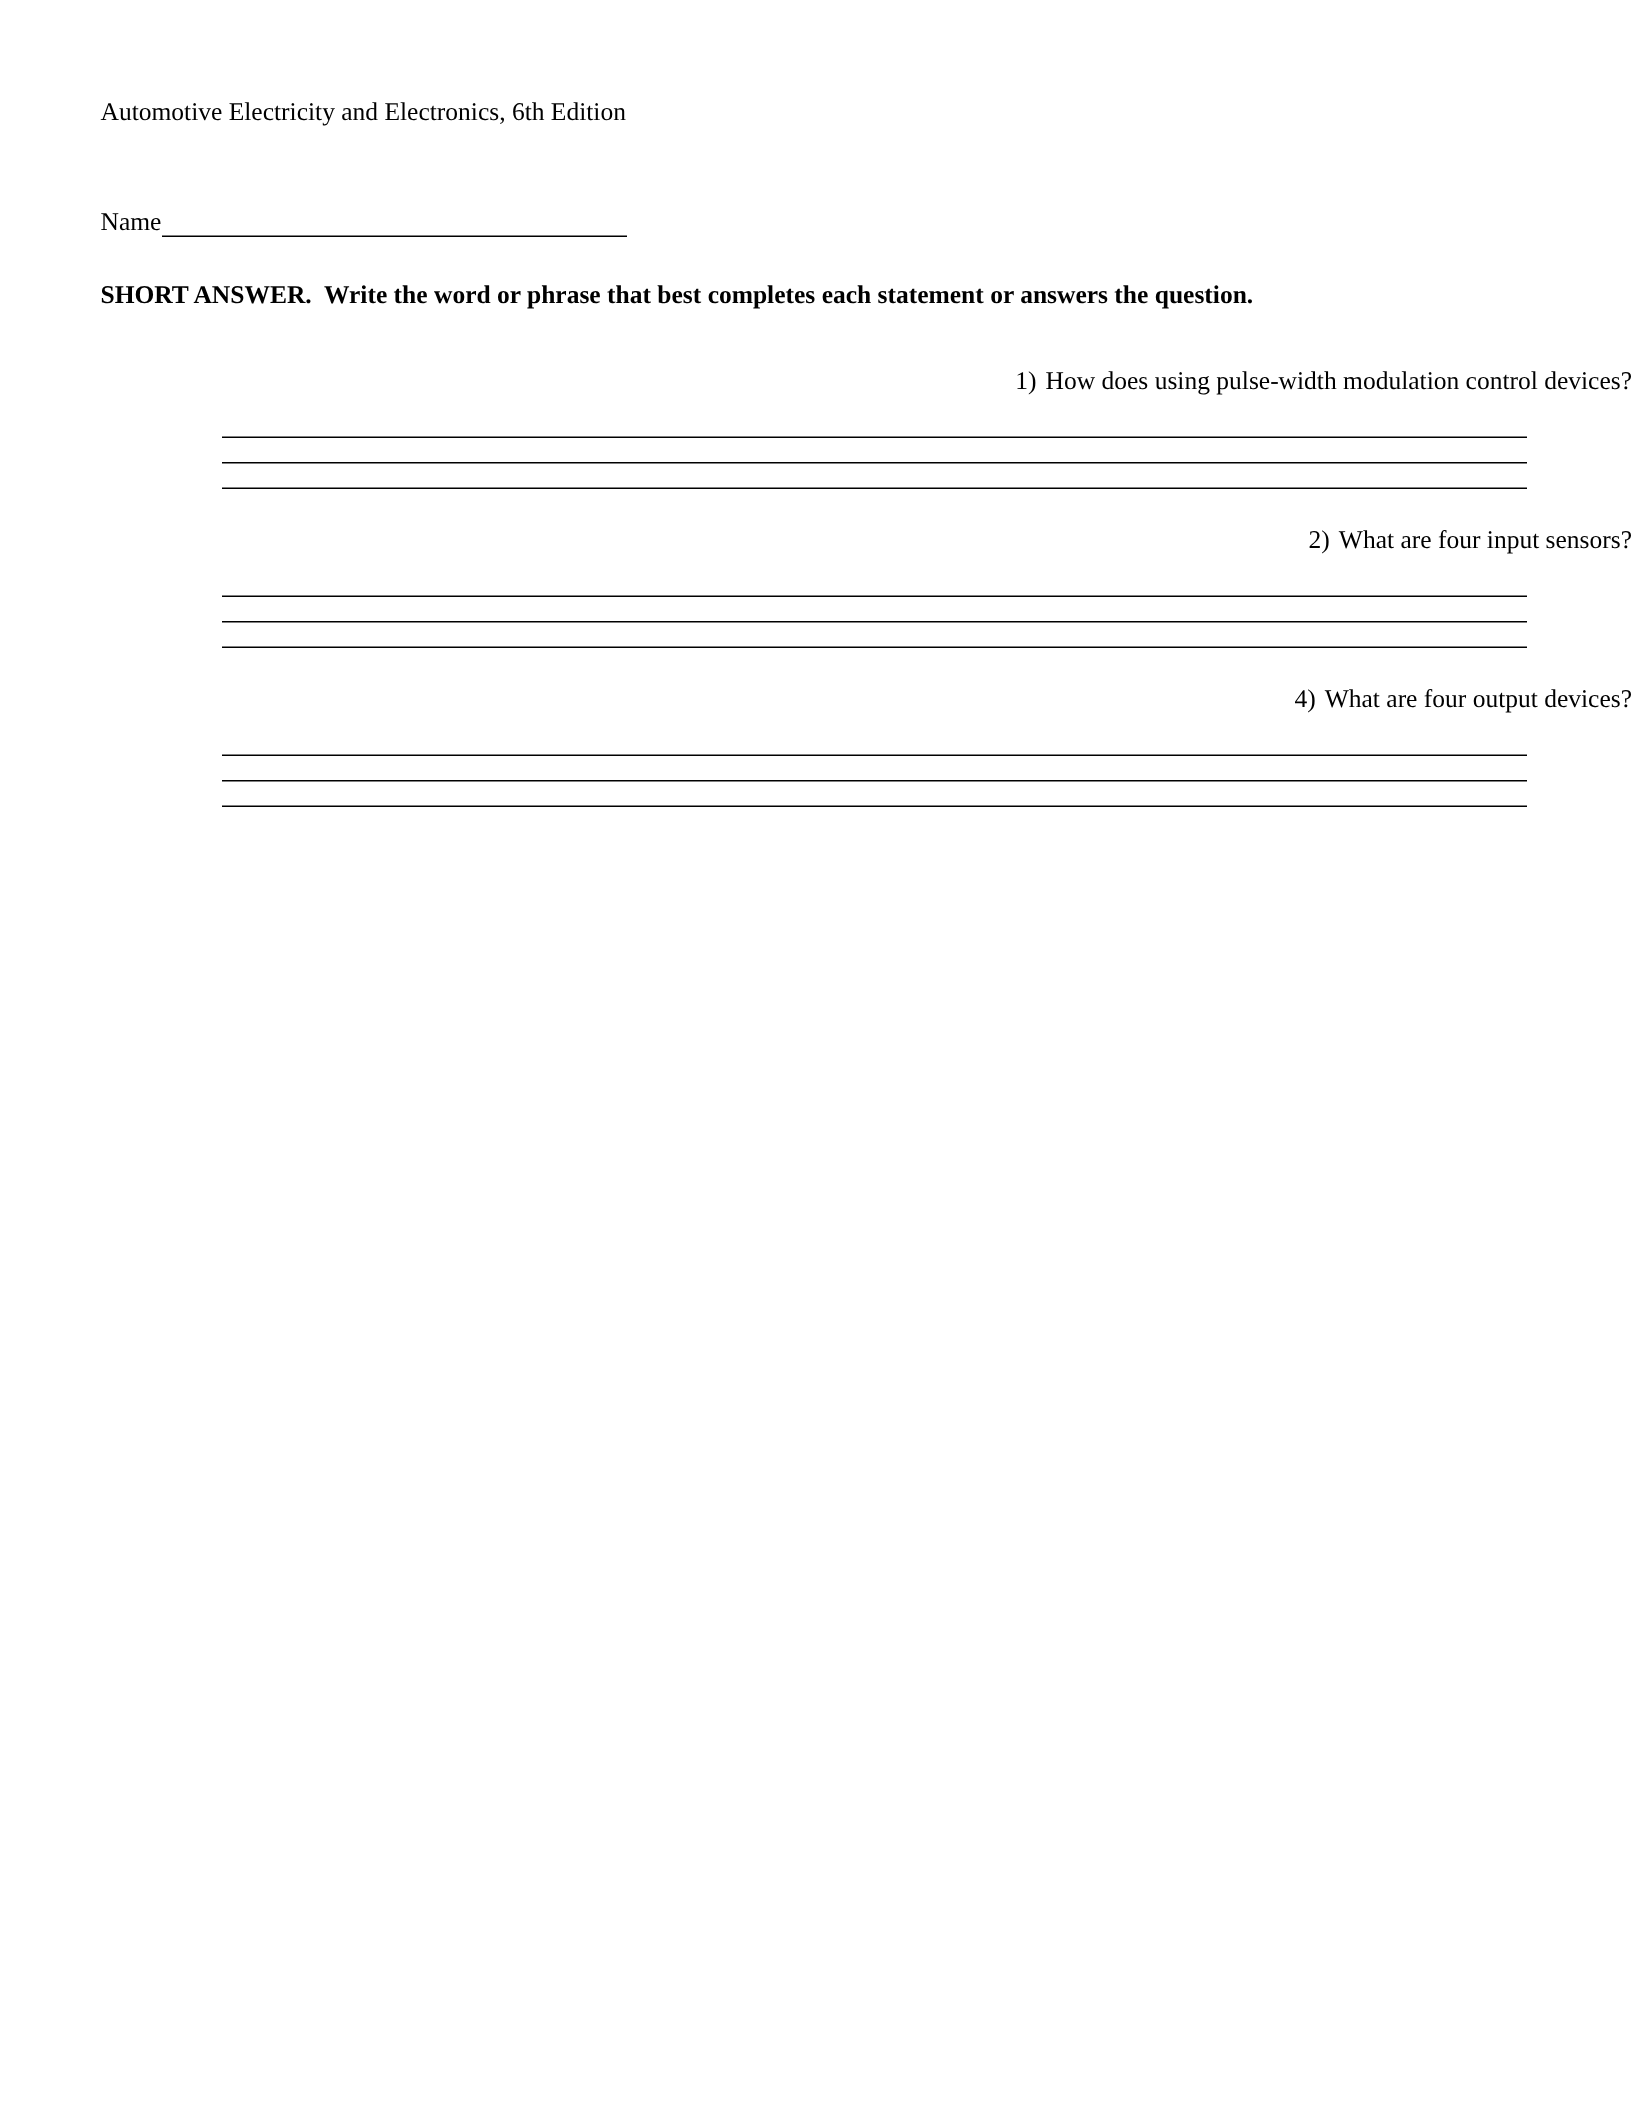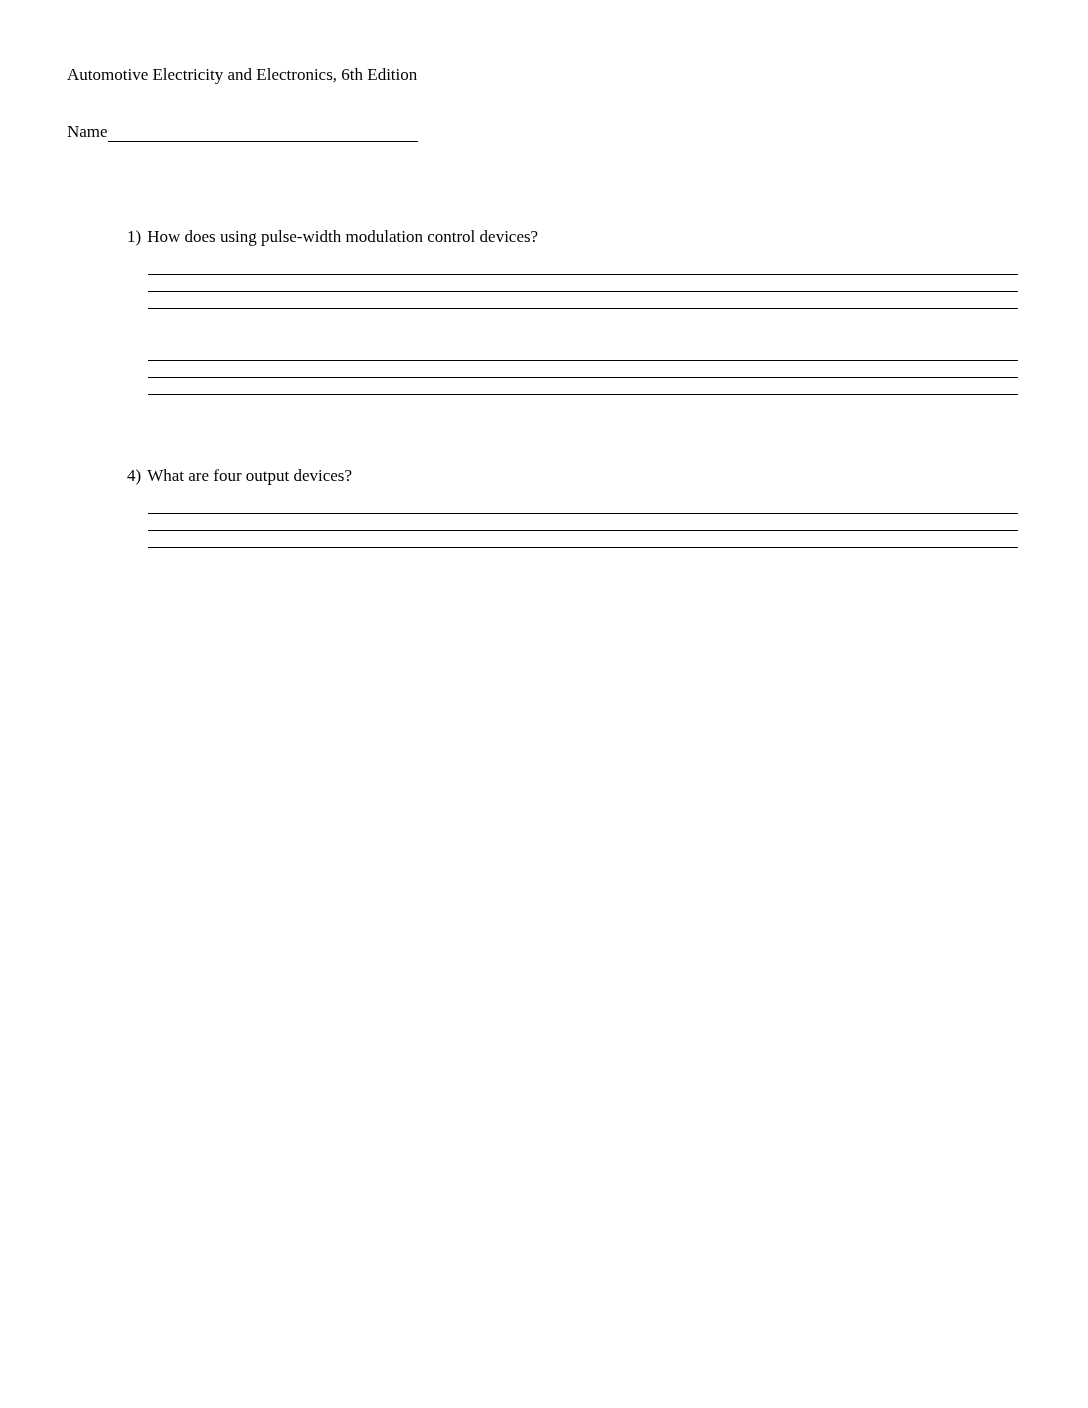--- a/index.html
+++ b/index.html
@@ -19,21 +19,21 @@
   }
   .doc-header {
     position: absolute;
     left: 67px;
     top: 64px;
     line-height: 21px;
   }
   .name-row {
     position: absolute;
     left: 67px;
-    top: 121px;
+    top: 137px;
     line-height: 21px;
     white-space: nowrap;
   }
   .name-blank {
     display: inline-block;
     width: 310px;
     height: 16px;
     border-bottom: 1px solid #000000;
     vertical-align: bottom;
   }
@@ -41,23 +41,24 @@
     position: absolute;
     left: 67px;
     right: 60px;
     top: 186px;
     font-weight: bold;
     white-space: pre-wrap;
     line-height: 21px;
   }
   .questions {
     position: absolute;
-    top: 227px;
+    top: 244px;
     left: 0;
     right: 0;
+    text-align: right;
   }
   .question {
     height: 106px;
   }
   .q-text {
     margin-left: 127px;
     line-height: 20px;
   }
   .q-number {
     display: inline-block;
@@ -87,35 +88,39 @@
 <div class="page">
 
   <div class="doc-header">
     <div>Automotive Electricity and Electronics, 6th Edition</div>
   </div>
 
   <div class="name-row">
     <span>Name</span><span class="name-blank"></span>
   </div>
 
+  <div class="section-heading">SHORT ANSWER.  Write the word or phrase that best completes each statement or answers the question.</div>
 
   <div class="questions">
 
     <div class="question">
       <div class="q-text">
         <span class="q-number">1)</span><span>How does using pulse-width modulation control devices?</span>
       </div>
       <div class="answer-lines">
         <div class="answer-line"></div>
         <div class="answer-line"></div>
         <div class="answer-line"></div>
       </div>
     </div>
 
     <div class="question">
+      <div class="q-text">
+        <span class="q-number">2)</span><span>What are four input sensors?</span>
+      </div>
       <div class="answer-lines">
         <div class="answer-line"></div>
         <div class="answer-line"></div>
         <div class="answer-line"></div>
       </div>
     </div>
 
 
     <div class="question">
       <div class="q-text">

